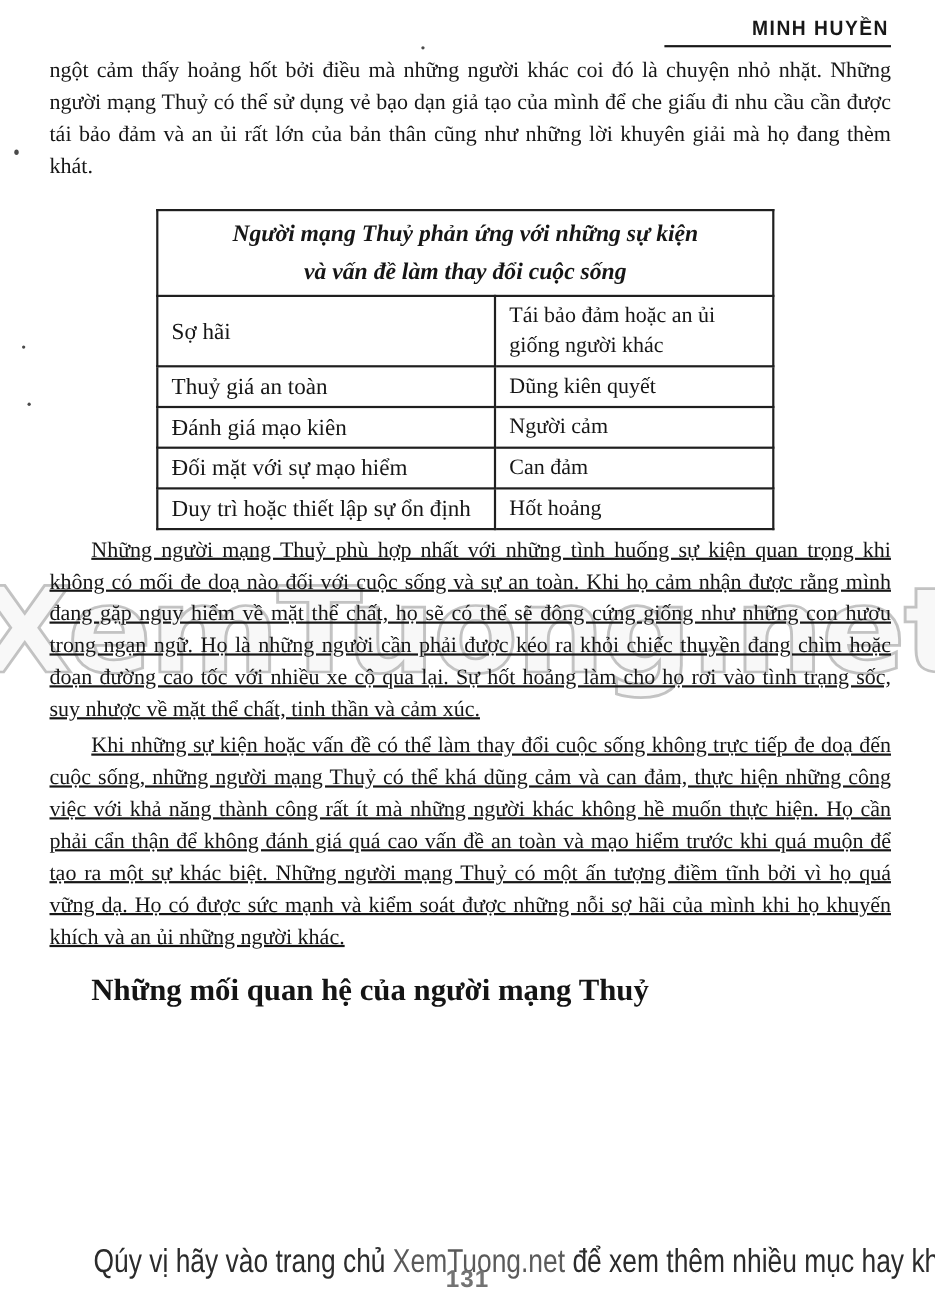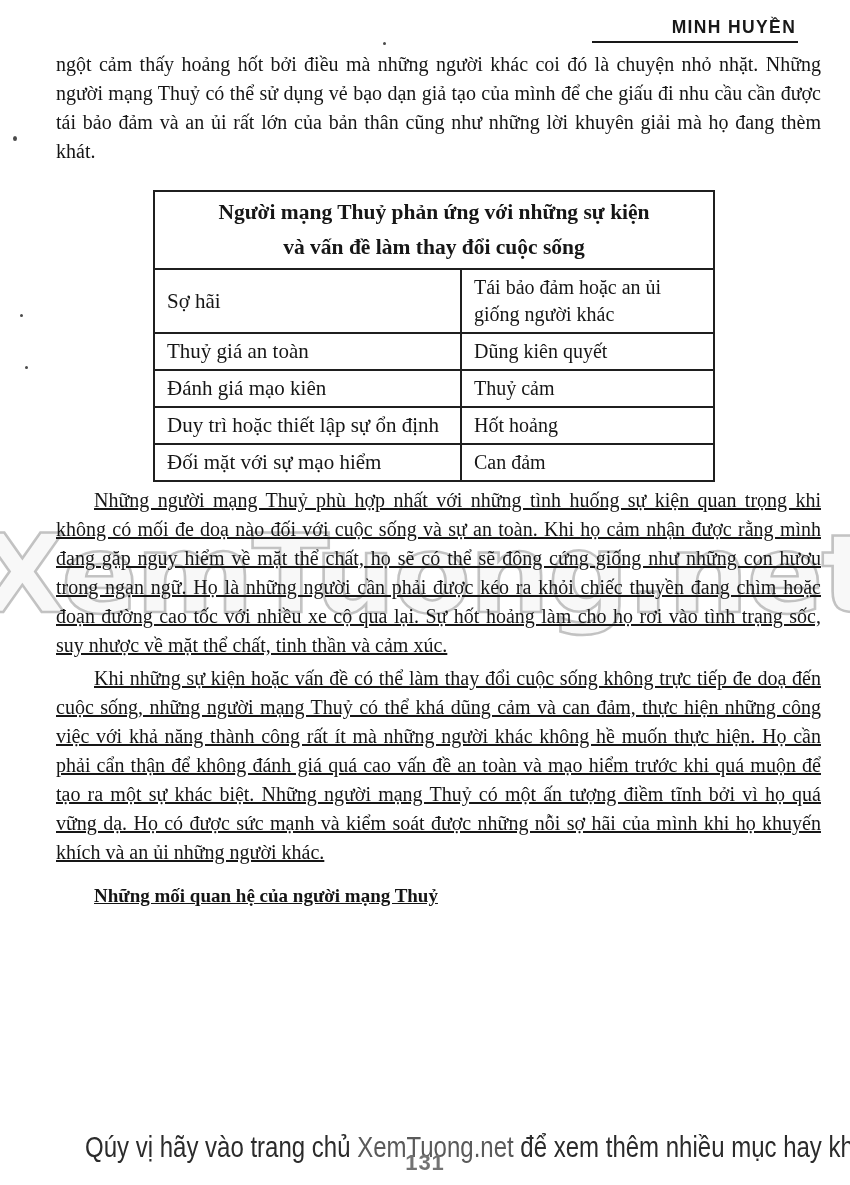--- a/index.html
+++ b/index.html
@@ -9,21 +9,21 @@
     height: 1185px;
     background: #ffffff;
     overflow: hidden;
     font-family: "Liberation Serif", serif;
   }
 
   
   .header {
     position: absolute;
     top: 16px;
-    right: 52px;
+    right: 40px;
     text-align: right;
     z-index: 2;
   }
   .header-name {
     font-family: "Liberation Sans", sans-serif;
     font-weight: 700;
     font-size: 19px;
     letter-spacing: 1.5px;
     color: #181818;
     padding-right: 2px;
@@ -55,21 +55,21 @@
     -webkit-text-stroke: 2.5px rgba(148, 148, 148, 0.55);
     transform: scaleX(1.05);
     transform-origin: center;
     pointer-events: none;
   }
 
   
   .content {
     position: absolute;
     top: 0;
-    left: 56px;
+    left: 45px;
     width: 765px;
     z-index: 2;
     color: #161616;
   }
   .p {
     margin: 0;
     font-size: 20px;
     line-height: 29px;
     text-align: justify;
     color: #161616;
@@ -83,42 +83,42 @@
     margin: 24px 0 0 97px;
     width: 562px;
     color: #161616;
   }
   .reaction-table td {
     border: 2px solid #1f1f1f;
   }
   .t-title {
     text-align: center;
     font-weight: 700;
+    font-style: italic;
     font-size: 21.5px;
     line-height: 35px;
     padding: 3px 6px;
   }
   .t-c1 {
     width: 285px;
     padding: 4px 8px 4px 12px;
     font-size: 21px;
     line-height: 27px;
   }
   .t-c2 {
     padding: 4px 8px 4px 12px;
     font-size: 20px;
     line-height: 27px;
   }
 
   .section-heading {
     margin: 18px 0 0 38px;
-    font-size: 19px;
+    font-size: 28px;
     font-weight: 700;
     color: #141414;
-    text-decoration: underline;
   }
 
   
   .footer {
     position: absolute;
     top: 1130px;
     left: 0;
     width: 850px;
     text-align: center;
     z-index: 2;
@@ -183,29 +183,29 @@
         <tr>
           <td class="t-c1">Sợ hãi</td>
           <td class="t-c2">Tái bảo đảm hoặc an ủi giống người khác</td>
         </tr>
         <tr>
           <td class="t-c1">Thuỷ giá an toàn</td>
           <td class="t-c2">Dũng kiên quyết</td>
         </tr>
         <tr>
           <td class="t-c1">Đánh giá mạo kiên</td>
-          <td class="t-c2">Thuỷ cảm</td>
+          <td class="t-c2">Người cảm</td>
+        </tr>
+        <tr>
+          <td class="t-c1">Đối mặt với sự mạo hiểm</td>
+          <td class="t-c2">Can đảm</td>
         </tr>
         <tr>
           <td class="t-c1">Duy trì hoặc thiết lập sự ổn định</td>
           <td class="t-c2">Hốt hoảng</td>
-        </tr>
-        <tr>
-          <td class="t-c1">Đối mặt với sự mạo hiểm</td>
-          <td class="t-c2">Can đảm</td>
         </tr>
       </tbody>
     </table>
 
     <p class="p indent">Những người mạng Thuỷ phù hợp nhất với những tình huống sự kiện quan trọng khi không có mối đe doạ nào đối với cuộc sống và sự an toàn. Khi họ cảm nhận được rằng mình đang gặp nguy hiểm về mặt thể chất, họ sẽ có thể sẽ đông cứng giống như những con hươu trong ngạn ngữ. Họ là những người cần phải được kéo ra khỏi chiếc thuyền đang chìm hoặc đoạn đường cao tốc với nhiều xe cộ qua lại. Sự hốt hoảng làm cho họ rơi vào tình trạng sốc, suy nhược về mặt thể chất, tinh thần và cảm xúc.</p>
 
     <p class="p indent">Khi những sự kiện hoặc vấn đề có thể làm thay đổi cuộc sống không trực tiếp đe doạ đến cuộc sống, những người mạng Thuỷ có thể khá dũng cảm và can đảm, thực hiện những công việc với khả năng thành công rất ít mà những người khác không hề muốn thực hiện. Họ cần phải cẩn thận để không đánh giá quá cao vấn đề an toàn và mạo hiểm trước khi quá muộn để tạo ra một sự khác biệt. Những người mạng Thuỷ có một ấn tượng điềm tĩnh bởi vì họ quá vững dạ. Họ có được sức mạnh và kiểm soát được những nỗi sợ hãi của mình khi họ khuyến khích và an ủi những người khác.</p>
 
     <h3 class="section-heading">Những mối quan hệ của người mạng Thuỷ</h3>
 

